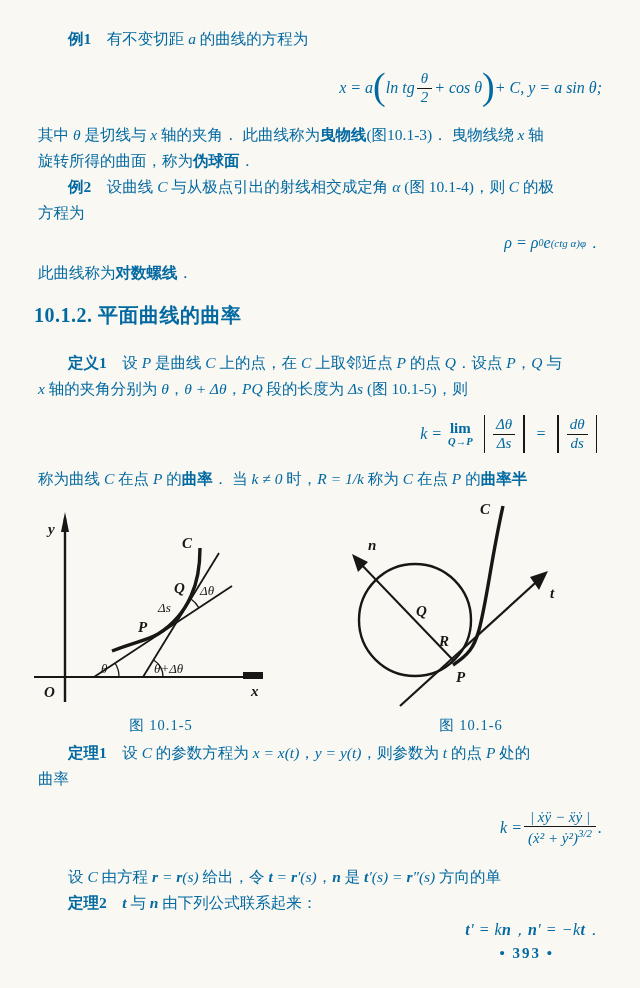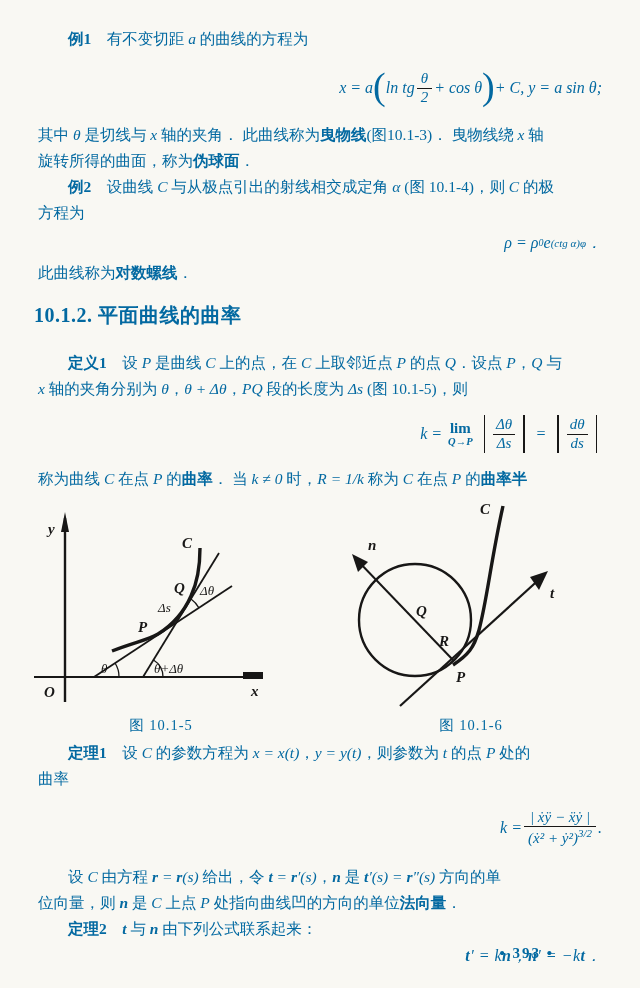--- a/index.html
+++ b/index.html
@@ -180,21 +180,20 @@
   <div class="eq eq4">
     <span class="i">k = </span>
     <span class="frac">
       <span class="num i">| ẋÿ − ẍẏ |</span>
       <span class="den i"><span>(ẋ² + ẏ²)</span><sup class="sup i">3/2</sup></span>
     </span>
     <span>.</span>
   </div>
 
   <p class="ln indent"><span>设 </span><span class="i">C</span><span> 由方程 </span><span class="bi">r</span><span class="i"> = </span><span class="bi">r</span><span class="i">(s)</span><span> 给出，令 </span><span class="bi">t</span><span class="i"> = </span><span class="bi">r</span><span class="i">′(s)</span><span>，</span><span class="bi">n</span><span> 是 </span><span class="bi">t</span><span class="i">′(s)</span><span class="i"> = </span><span class="bi">r</span><span class="i">″(s)</span><span> 方向的单</span></p>
-  <p class="ln"><span>位向量，则 </span><span class="bi">n</span><span> 是 </span><span class="i">C</span><span> 上点 </span><span class="i">P</span><span> 处指向曲线凹的方向的单位</span><span class="b">法向量</span><span>．</span></p>
   <p class="ln indent"><span class="b">定理2</span><span>　</span><span class="bi">t</span><span> 与 </span><span class="bi">n</span><span> 由下列公式联系起来：</span></p>
 
   <div class="eq eq5">
       <span class="bi">t</span>
       <span class="i">′ = k</span>
       <span class="bi">n</span>
       <span>，  </span>
       <span class="bi">n</span>
       <span class="i">′ = −k</span>
       <span class="bi">t</span>

